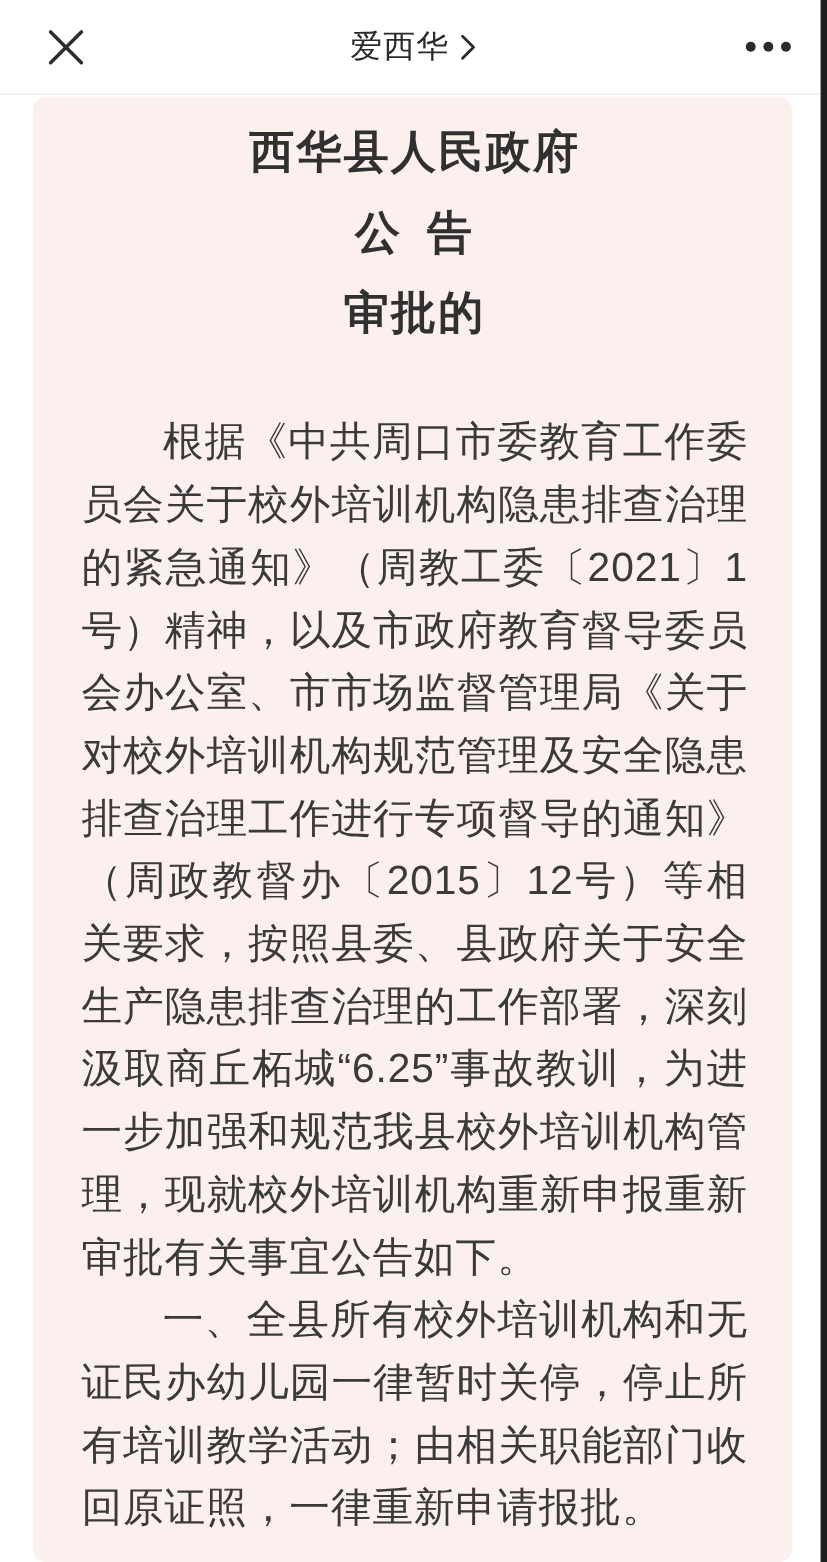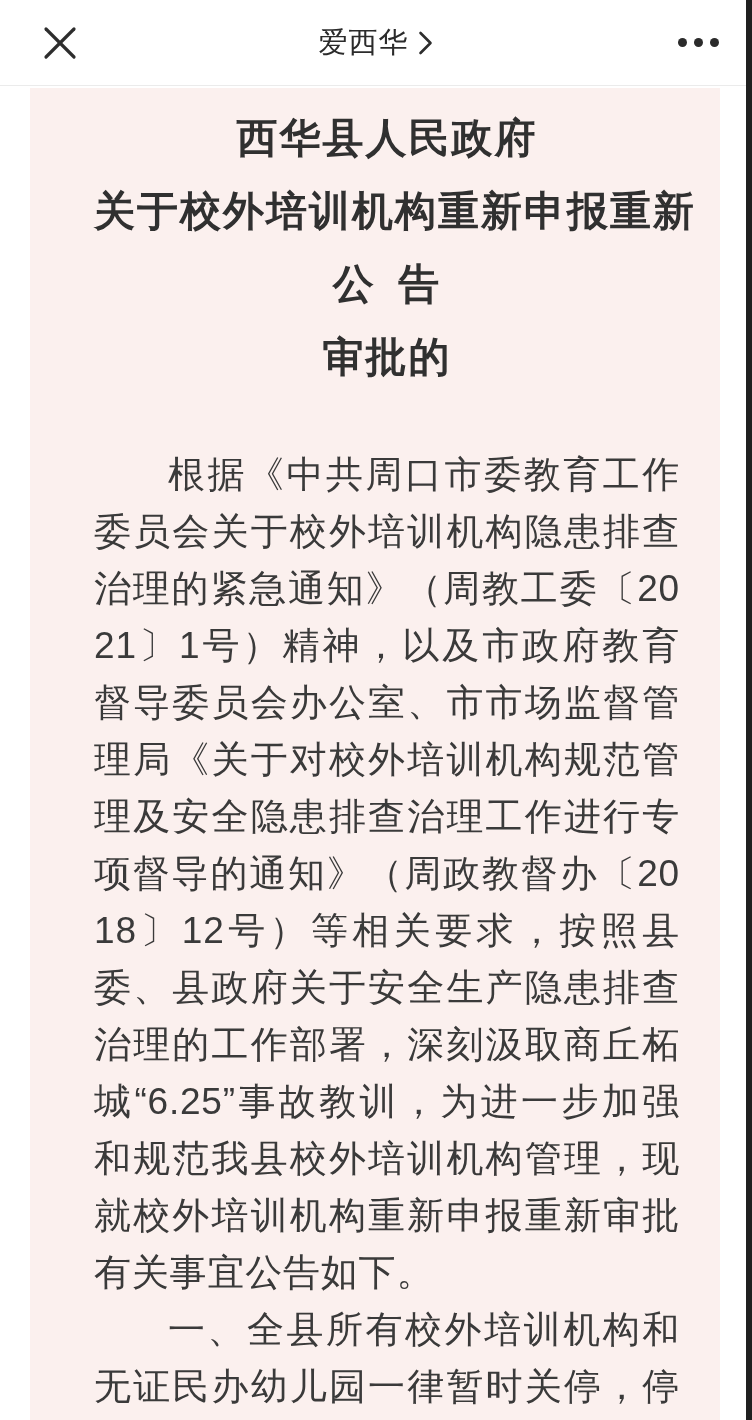--- a/index.html
+++ b/index.html
@@ -39,22 +39,23 @@
     white-space:nowrap;
   }
   .dots{display:flex;gap:7px;align-items:center;}
   .dots i{width:9px;height:9px;border-radius:50%;background:var(--nav-text);display:block;}
 
   
   .panel{
     flex:1 1 auto;
     background:var(--panel-bg);
     margin:2px 32px 0 30px;
-    padding:14px 40px 40px 64px;
+    padding:14px 40px 40px 44px;
     overflow:hidden;
+    border-radius:12px;
   }
   .doc-title{
     font-size:41px;line-height:73px;font-weight:700;color:#303030;
     text-align:center;letter-spacing:2px;margin-bottom:52px;
   }
   .doc-title div{white-space:nowrap;}
   .doc-body p{
     font-size:37px;line-height:57px;color:var(--text);
     letter-spacing:0.8px;
     text-align:justify;text-justify:inter-ideograph;
@@ -97,25 +98,24 @@
         <i></i>
           <i></i>
           <i></i>
       </span>
     </button>
   </header>
 
   <main class="panel">
     <h1 class="doc-title">
       <div>西华县人民政府</div>
-      <div>关于校外培训机构重新申报重新</div>
       <div>公 告</div>
       <div>审批的</div>
     </h1>
     <div class="doc-body">
-      <p>根据《中共周口市委教育工作委员会关于校外培训机构隐患排查治理的紧急通知》（周教工委〔2021〕1号）精神，以及市政府教育督导委员会办公室、市市场监督管理局《关于对校外培训机构规范管理及安全隐患排查治理工作进行专项督导的通知》（周政教督办〔2018〕12号）等相关要求，按照县委、县政府关于安全生产隐患排查治理的工作部署，深刻汲取商丘柘城“6.25”事故教训，为进一步加强和规范我县校外培训机构管理，现就校外培训机构重新申报重新审批有关事宜公告如下。</p>
+      <p>根据《中共周口市委教育工作委员会关于校外培训机构隐患排查治理的紧急通知》（周教工委〔2021〕1号）精神，以及市政府教育督导委员会办公室、市市场监督管理局《关于对校外培训机构规范管理及安全隐患排查治理工作进行专项督导的通知》（周政教督办〔2015〕12号）等相关要求，按照县委、县政府关于安全生产隐患排查治理的工作部署，深刻汲取商丘柘城“6.25”事故教训，为进一步加强和规范我县校外培训机构管理，现就校外培训机构重新申报重新审批有关事宜公告如下。</p>
       <p>一、全县所有校外培训机构和无证民办幼儿园一律暂时关停，停止所有培训教学活动；由相关职能部门收回原证照，一律重新申请报批。</p>
     </div>
   </main>
 
 </div>
 
 <div class="screen-edge"></div>
 
 </body></html>

